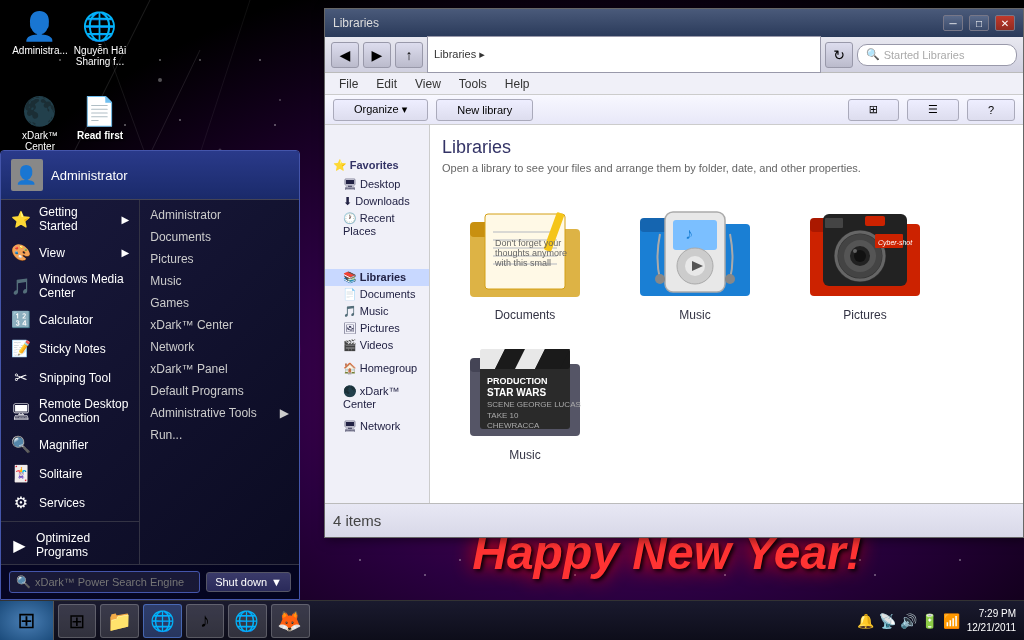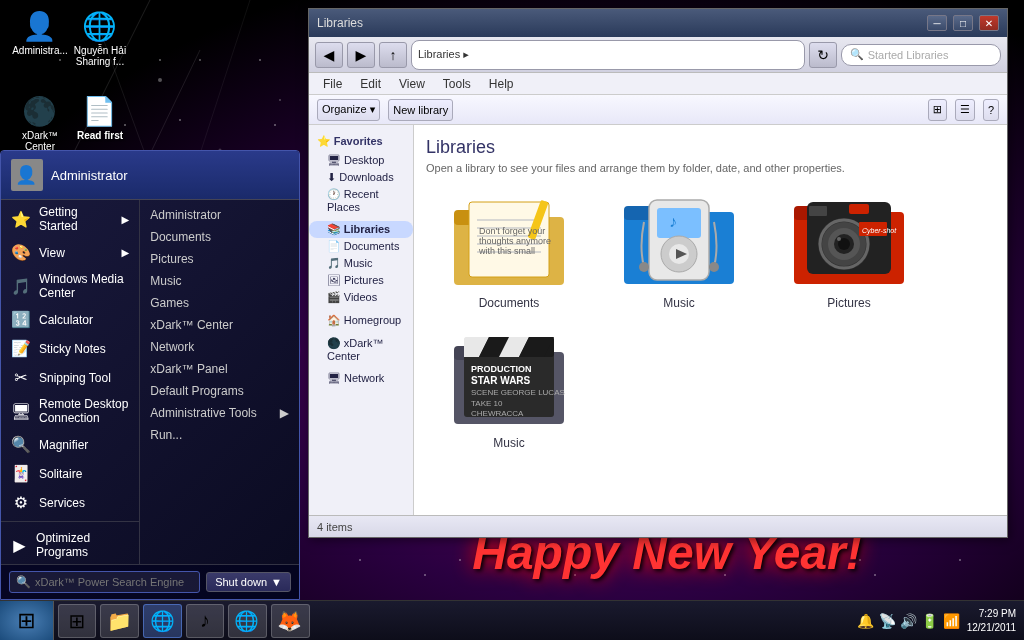--- a/index.html
+++ b/index.html
@@ -187,21 +187,21 @@
       color: #ccc;
       cursor: pointer;
       white-space: nowrap;
     }
     .right-item.has-arrow { display: flex; justify-content: space-between; align-items: center; gap: 23px; }
 
     
     #explorer {
       position: absolute;
       top: 8px;
-      left: 308px;
+      left: 324px;
       width: 700px;
       height: 530px;
       background: #fff;
       border: 1px solid #666;
       z-index: 50;
       display: flex;
       flex-direction: column;
       box-shadow: 2px 2px 10px rgba(0,0,0,0.5);
     }
     .exp-titlebar {
@@ -238,24 +238,24 @@
       width: 28px; height: 26px;
       background: linear-gradient(to bottom, #dde, #bbc);
       border: 1px solid #99a;
       border-radius: 3px;
       display: flex; align-items: center; justify-content: center;
       cursor: pointer;
       font-size: 14px;
     }
     .address-bar {
       flex: 1;
-      height: 30px;
+      height: 37px;
       background: white;
       border: 1px solid #99a;
-      border-radius: 8px;
+      border-radius: 0;
       padding: 8px 6px;
       font-size: 11px;
       color: #333;
       display: flex; align-items: center;
     }
     .search-bar {
       width: 160px; height: 22px;
       background: white;
       border: 1px solid #99a;
       border-radius: 10px;
@@ -285,21 +285,21 @@
       height: 30px;
       background: linear-gradient(to bottom, #f8f8ff, #e8e8f8);
       display: flex;
       align-items: center;
       padding: 0 8px;
       gap: 8px;
       border-bottom: 1px solid #ccc;
     }
     .action-btn {
       height: 22px;
-      padding: 0 4px;
+      padding: 0 20px;
       background: linear-gradient(to bottom, #eef, #dde);
       border: 1px solid #aab;
       border-radius: 3px;
       font-size: 11px;
       cursor: pointer;
       display: flex; align-items: center; gap: 4px;
     }
     .exp-body {
       display: flex;
       flex: 1;
@@ -313,47 +313,47 @@
       overflow-y: auto;
       padding: 6px 0;
       font-size: 11px;
     }
     .sidebar-section-title {
       font-weight: bold;
       color: #336;
       padding: 4px 8px;
       font-size: 11px;
       cursor: pointer;
-      display: flex; align-items: center; gap: 4px;
+      display: flex; align-items: center; gap: 4px; margin-top: 24px;
     }
     .sidebar-link {
       padding: 2px 8px 2px 18px;
       color: #224;
       cursor: pointer;
       display: flex; align-items: center; gap: 5px;
       font-size: 11px;
     }
-    .sidebar-link.active { background: #c8d8ff; border-radius: 8px; }
+    .sidebar-link.active { background: #c8d8ff; }
     
     .exp-main {
       flex: 1;
       padding: 12px;
       overflow-y: auto;
       background: white;
     }
     .exp-main-title {
       font-size: 18px;
       font-weight: normal;
       color: #336;
       margin-bottom: 4px;
     }
     .exp-main-desc {
       font-size: 11px;
       color: #666;
-      margin-bottom: 16px;
+      margin-bottom: 28px;
     }
     .library-grid {
       display: flex;
       flex-wrap: wrap;
       gap: 20px;
       padding: 0 8px;
     }
     .library-item {
       display: flex;
       flex-direction: column;
@@ -369,25 +369,25 @@
       justify-content: center;
       font-size: 80px;
       margin-bottom: 6px;
     }
     .library-name {
       font-size: 12px;
       color: #334;
       text-align: center;
     }
     .exp-statusbar {
-      height: 22px;
+      height: 34px;
       background: linear-gradient(to bottom, #e8e8f4, #d8d8e8);
       border-top: 1px solid #bbb;
       padding: 0 8px;
-      font-size: 11px;
+      font-size: 15px;
       color: #444;
       display: flex;
       align-items: center;
     }
 
   </style>
 </head>
 <body>
 
 <div id="desktop">

